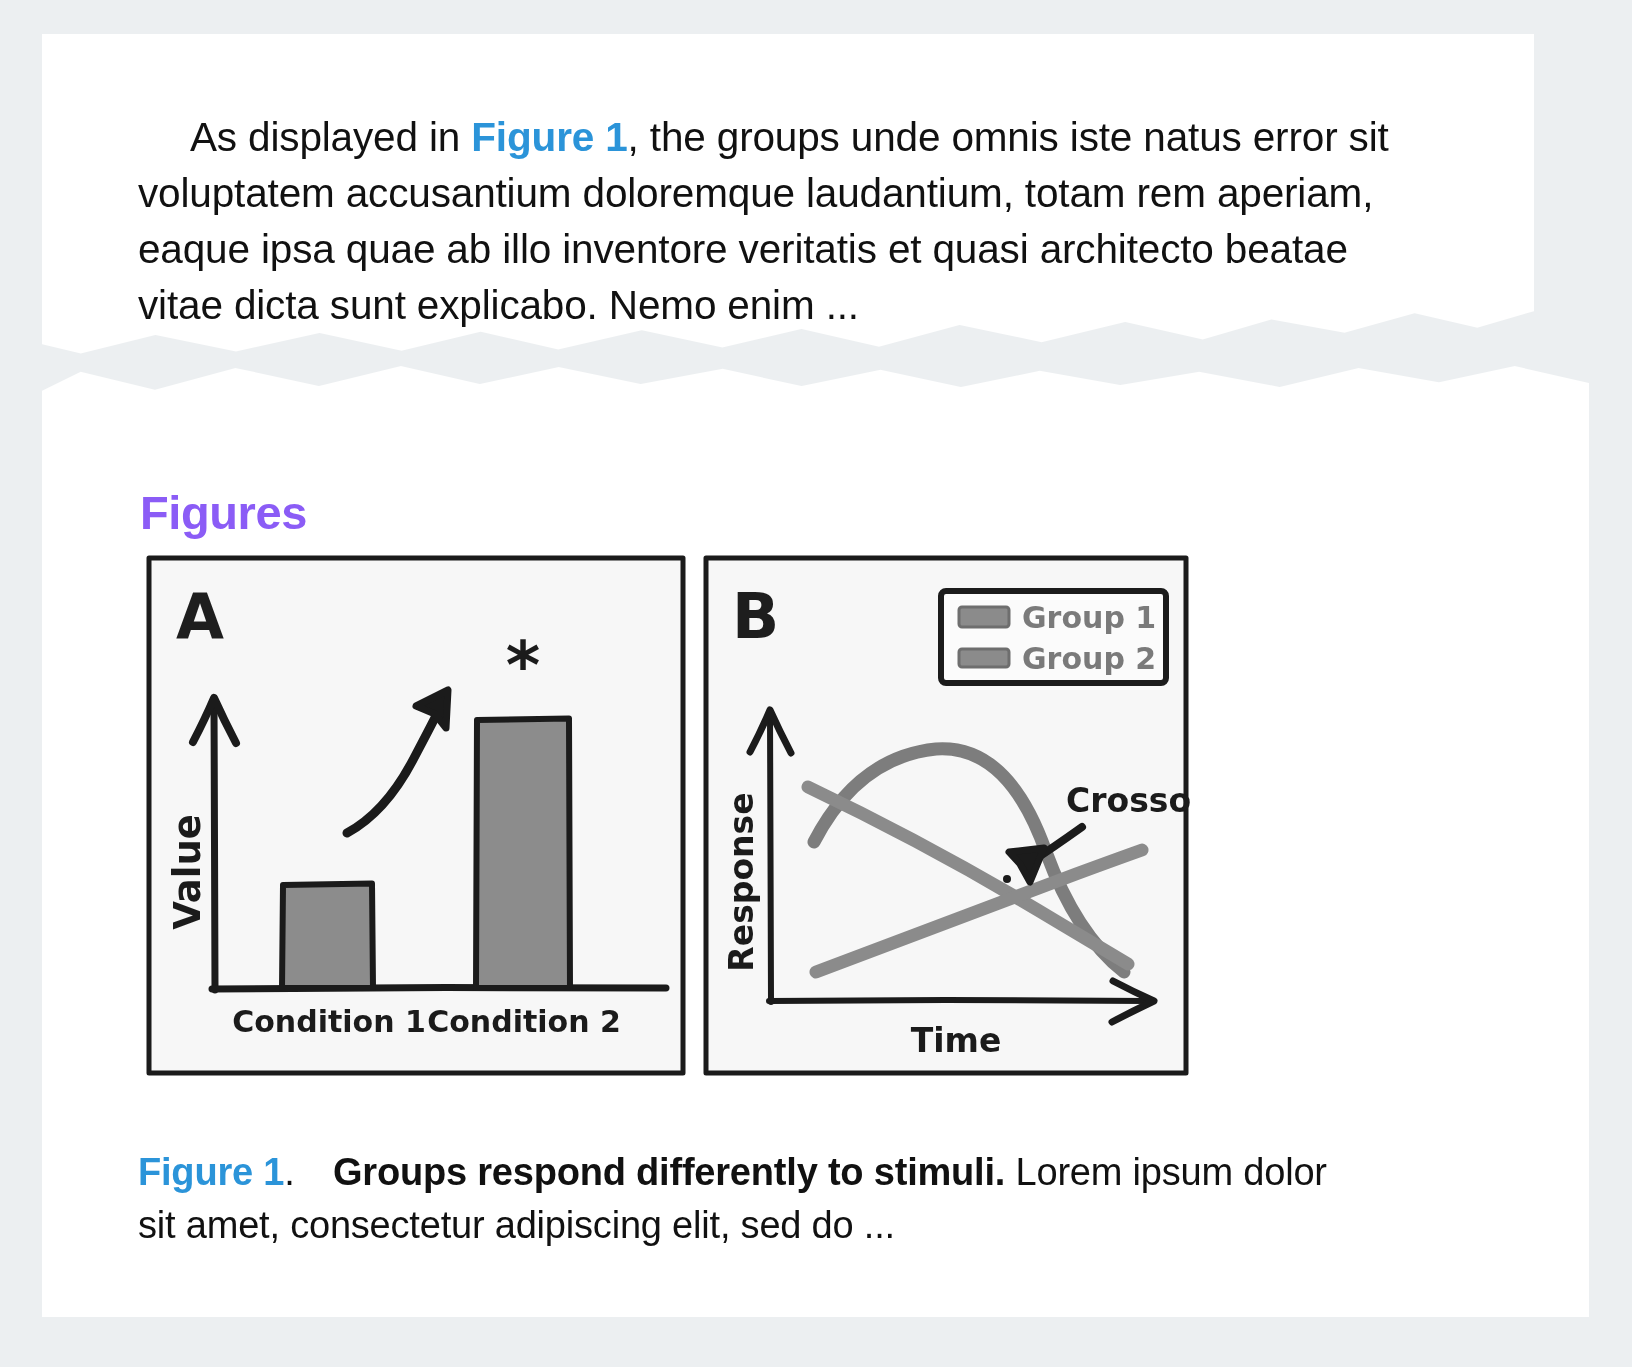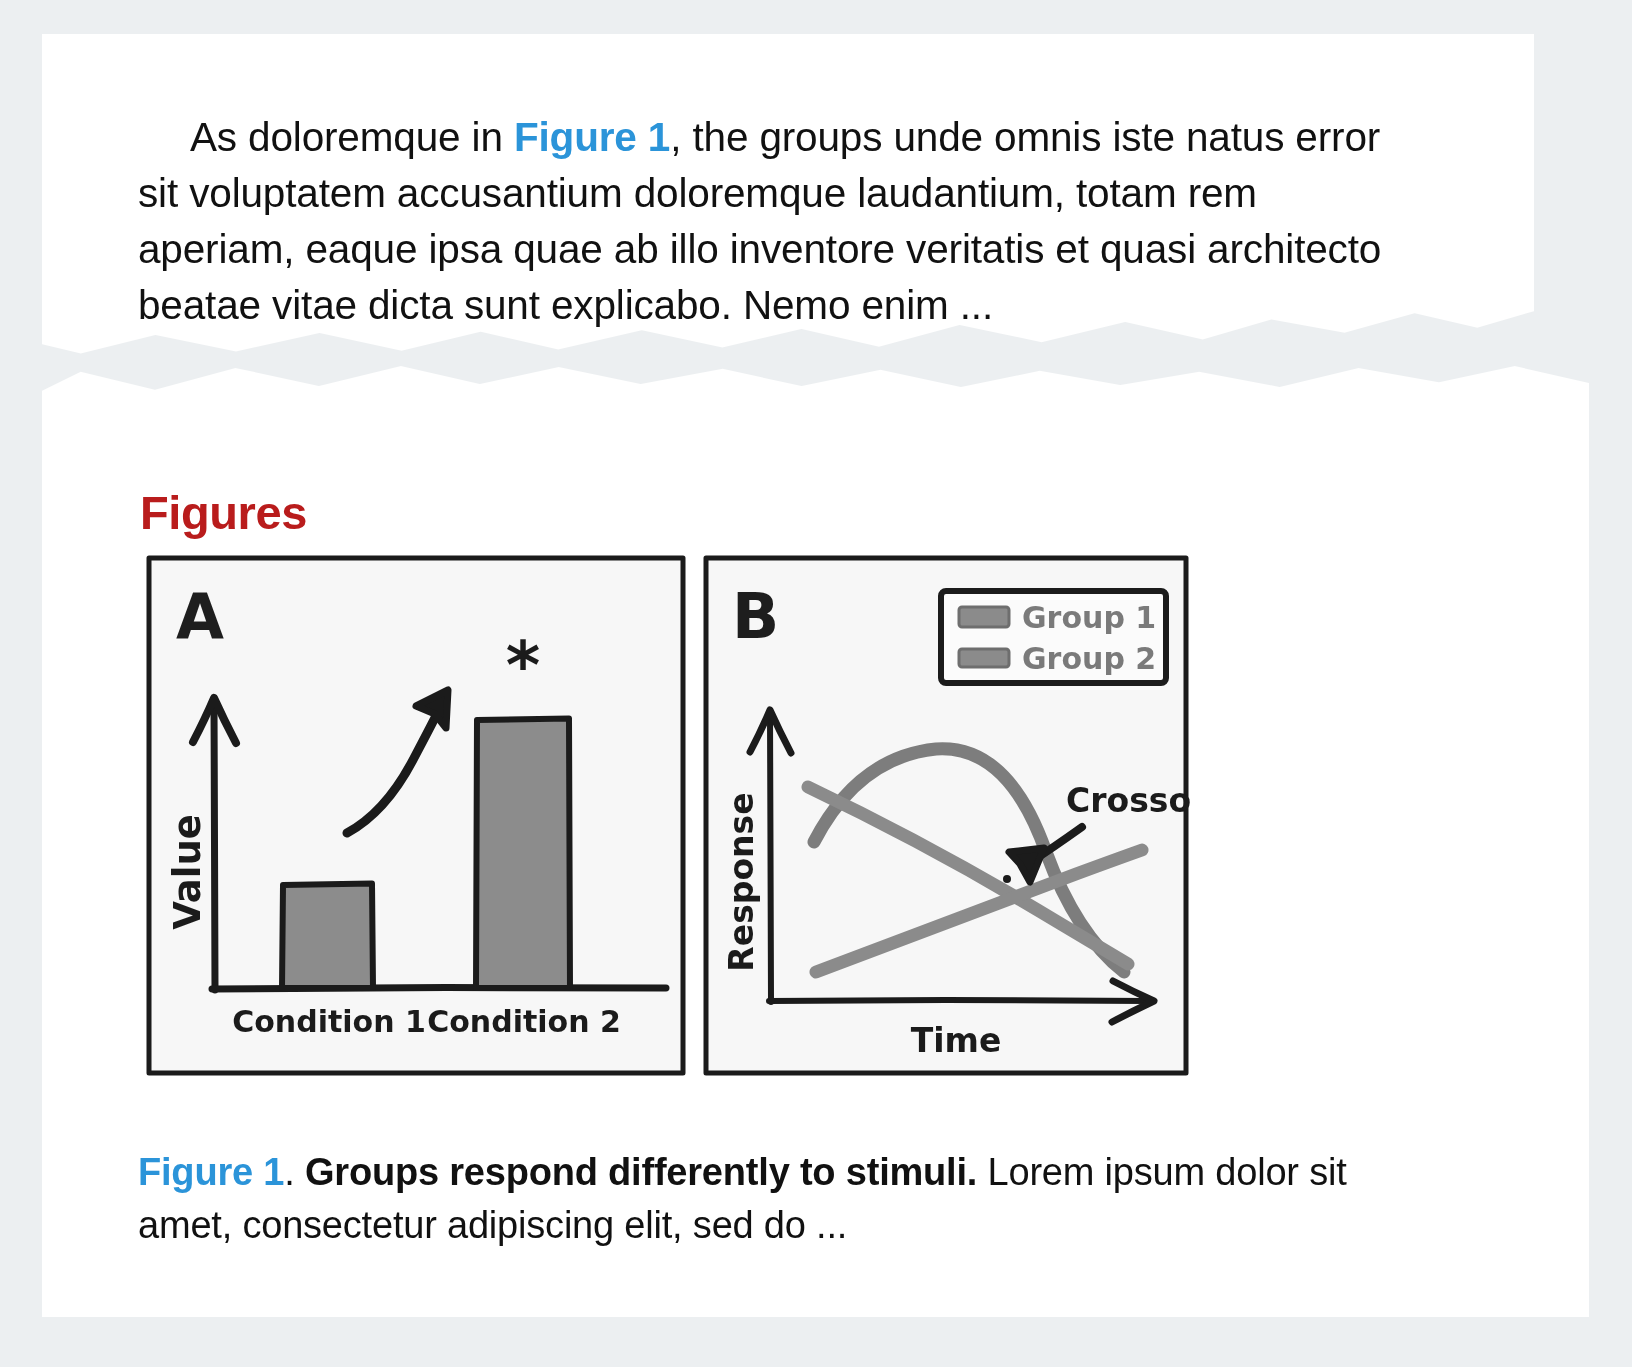--- a/index.html
+++ b/index.html
@@ -93,21 +93,21 @@
     cursor: pointer;
   }
 
   
   #figures-heading {
     position: absolute;
     left: 140px;
     top: 446px;
     font-size: 47px;
     font-weight: bold;
-    color: #b91c1c;
+    color: #8b5cf6;
     letter-spacing: -0.4px;
   }
 
   #figure-panels {
     position: absolute;
     left: 146px;
     top: 552px;
     width: 1044px;
     height: 525px;
   }
@@ -118,31 +118,31 @@
   #figure-caption {
     position: absolute;
     left: 138px;
     top: 1108px;
     width: 1220px;
     font-size: 38px;
     line-height: 53px;
     color: #111111;
     letter-spacing: -0.2px;
   }
-  #figure-caption .cap-bold { font-weight: bold; }
+  #figure-caption .cap-bold { font-weight: bold; margin-left: 28px; }
 </style>
 </head>
 <body>
 
 <div id="page">
 
   <div class="card" id="card-top"></div>
 
   <p id="body-paragraph">
-    <span>As doloremque in </span><a class="link">Figure 1</a><span>, the groups unde omnis iste natus error sit voluptatem accusantium doloremque laudantium, totam rem aperiam, eaque ipsa quae ab illo inventore veritatis et quasi architecto beatae vitae dicta sunt explicabo. Nemo enim ...</span>
+    <span>As displayed in </span><a class="link">Figure 1</a><span>, the groups unde omnis iste natus error sit voluptatem accusantium doloremque laudantium, totam rem aperiam, eaque ipsa quae ab illo inventore veritatis et quasi architecto beatae vitae dicta sunt explicabo. Nemo enim ...</span>
   </p>
 
   <div class="card" id="card-bottom"></div>
 
   <h2 id="figures-heading">Figures</h2>
 
   <div id="figure-panels">
     <svg class="panel-svg" width="1044" height="525" viewBox="0 0 1044 525" xmlns="http://www.w3.org/2000/svg" font-family="'DejaVu Sans', sans-serif">
 
       <g>

